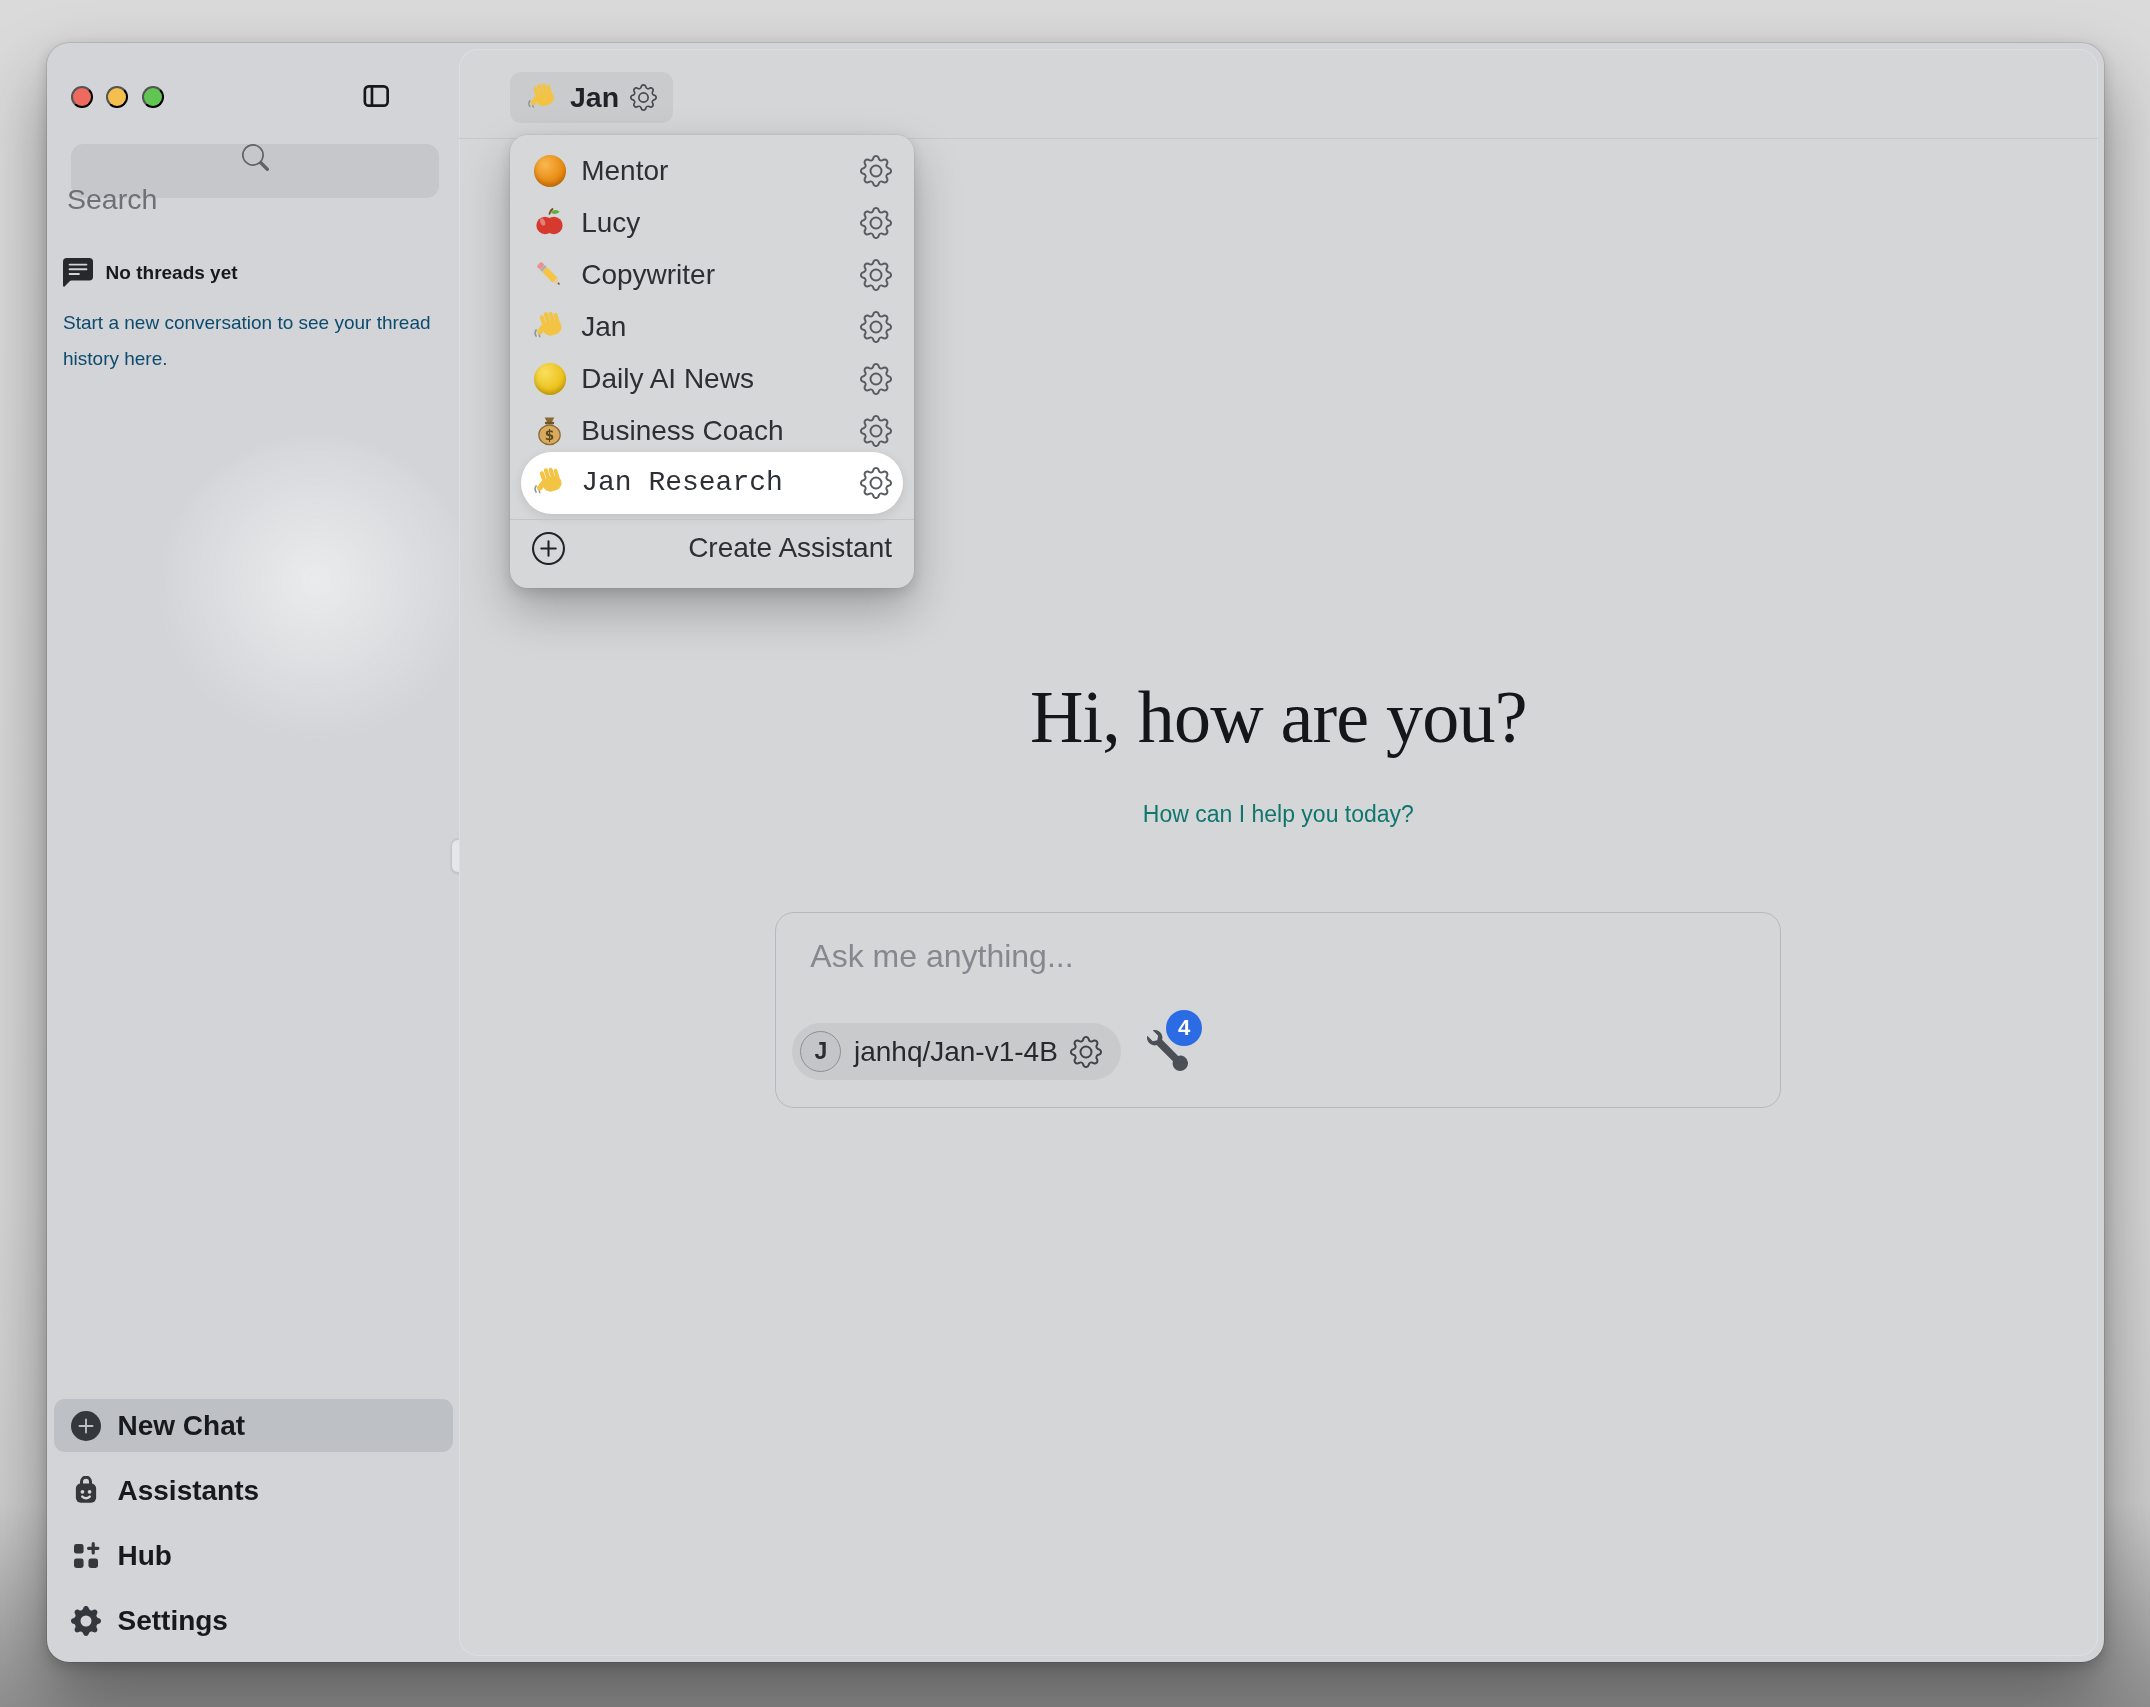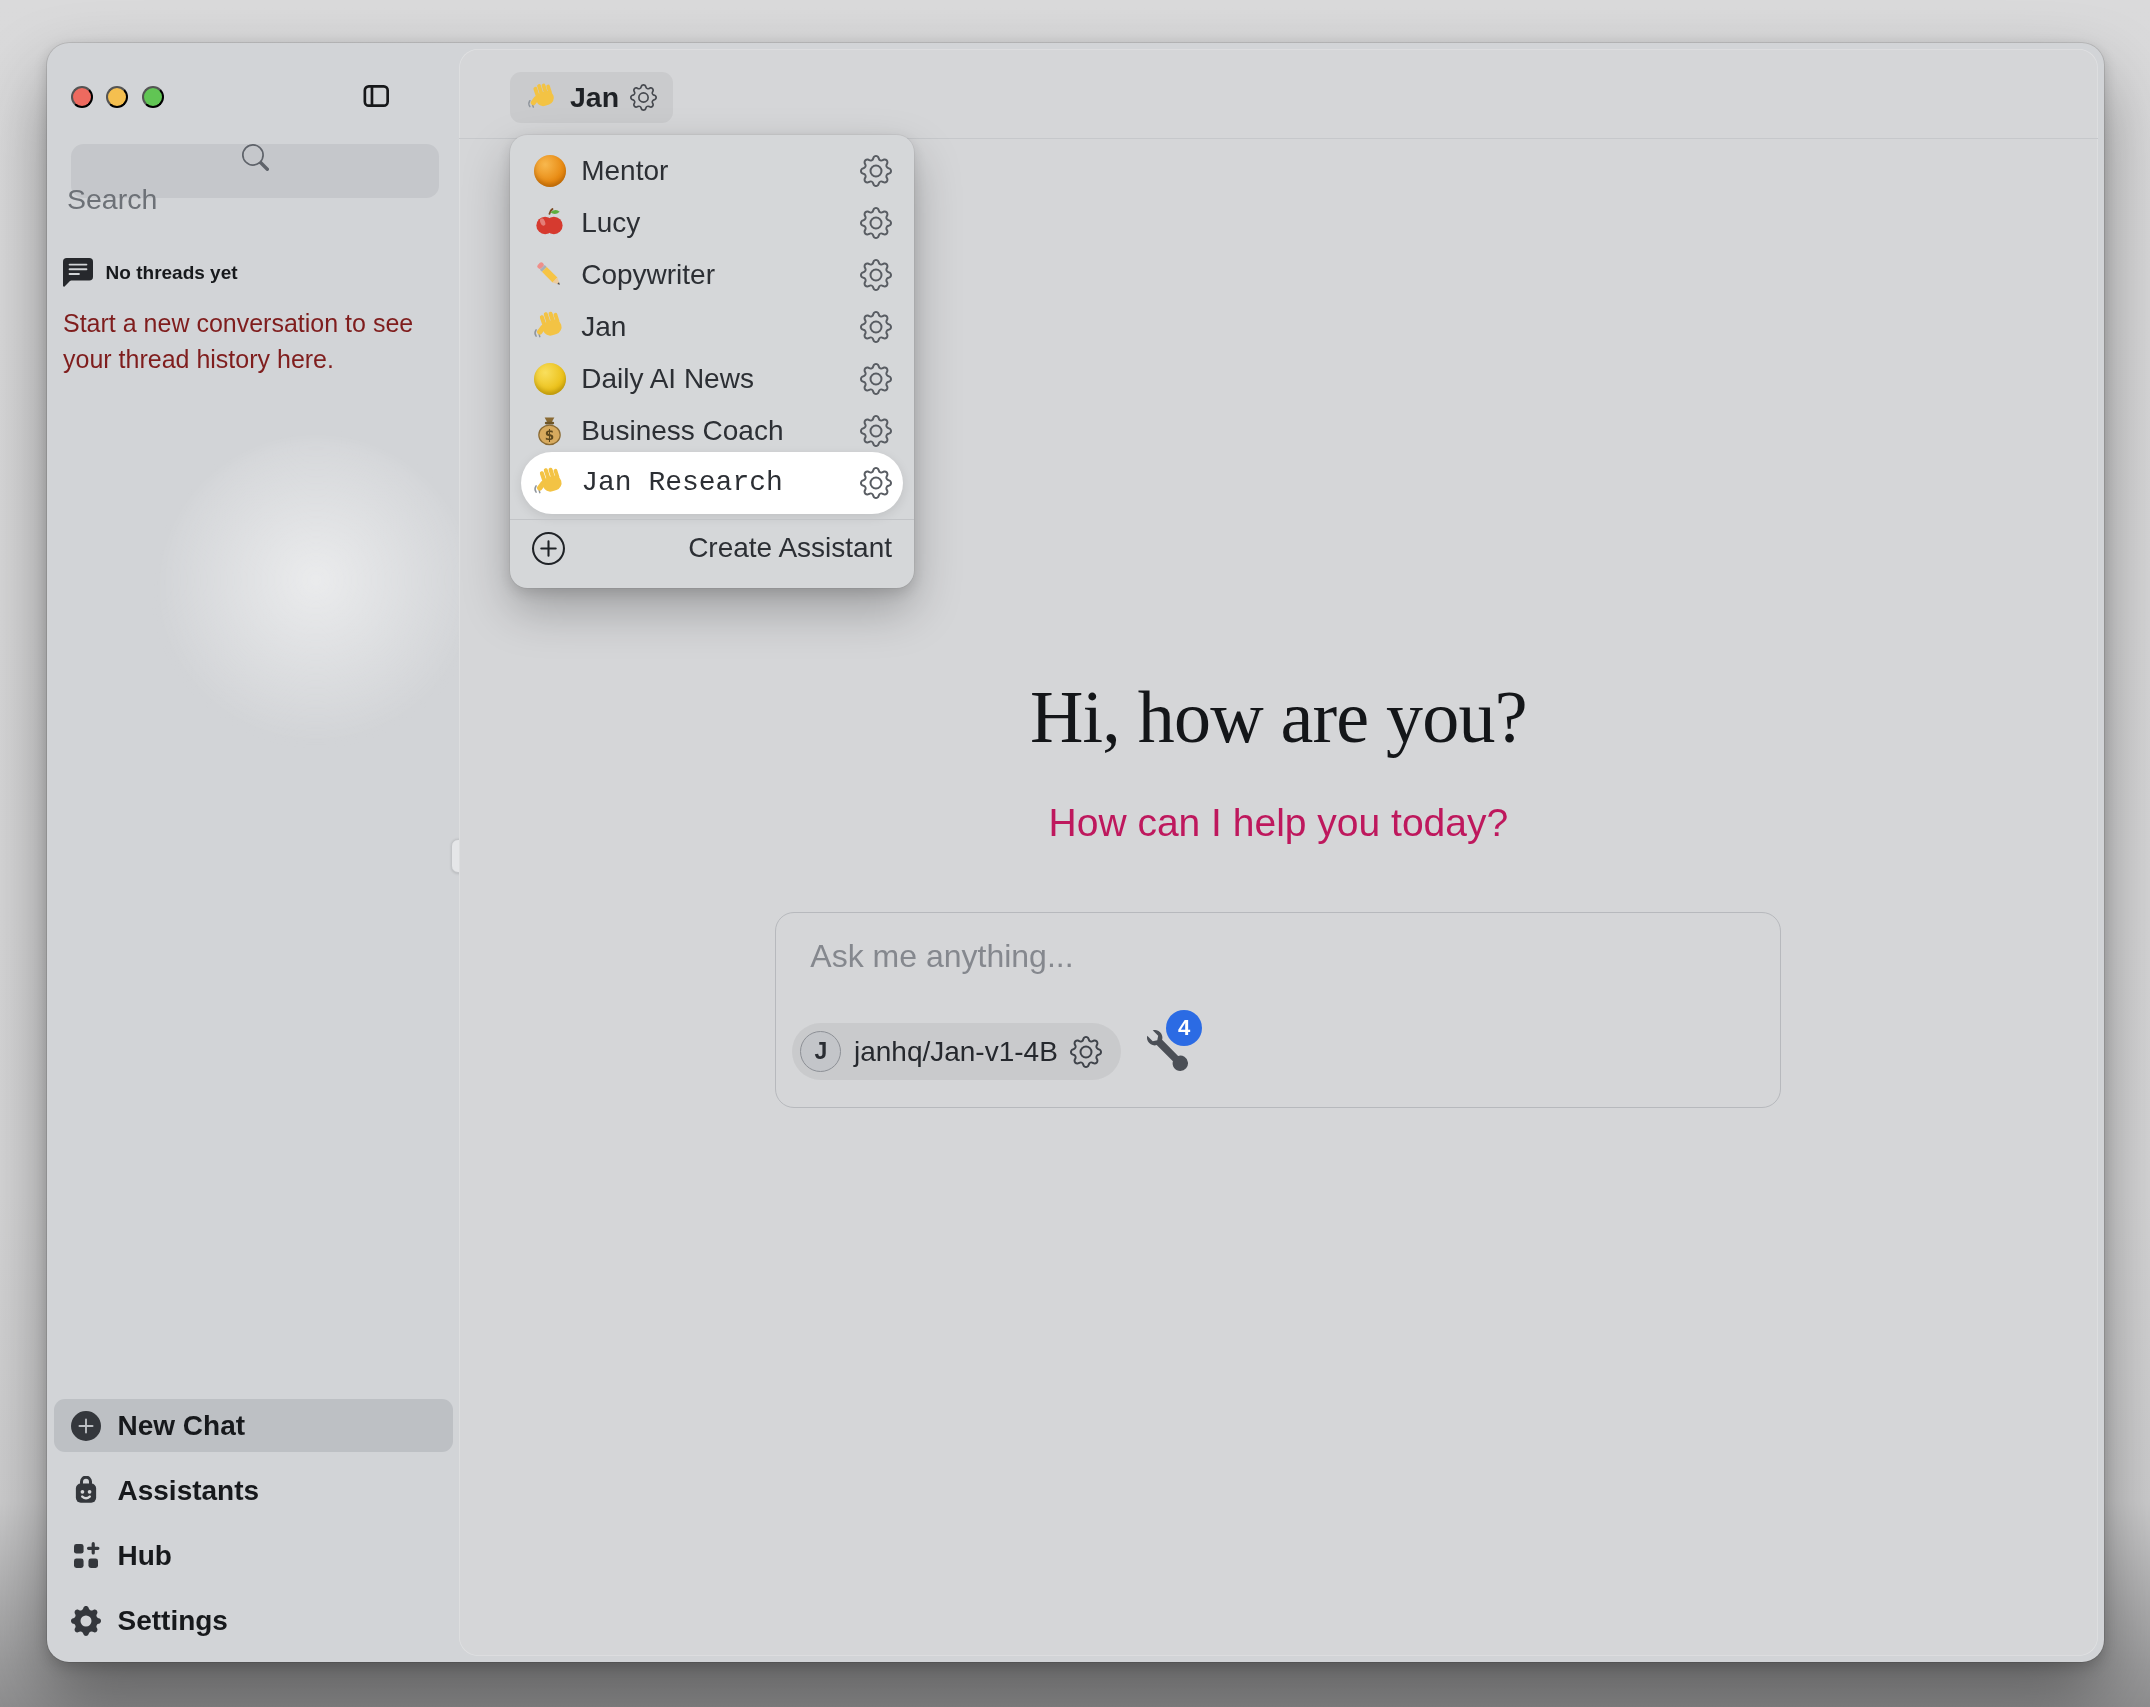--- a/index.html
+++ b/index.html
@@ -24,21 +24,21 @@
     position:absolute;left:24px;top:101px;width:368px;height:54px;
     background:#c5c7cb;border-radius:12.6px;display:flex;align-items:center;gap:11px;padding:0 16px;box-sizing:border-box;flex-direction:column;
   }
   .search svg{width:27px;height:27px;color:#5f636a;flex:none;}
   .search input{flex:1;min-width:0;background:transparent;border:none;outline:none;font:28.5px "Liberation Sans",sans-serif;color:#3a3d42;}
   .search input::placeholder{color:#6d7177;}
   .empty{position:absolute;left:16px;top:215px;width:371px;}
   .empty-head{display:flex;align-items:center;gap:12.6px;color:#17191c;}
   .empty-head svg{width:30px;height:30px;color:#26282c;flex:none;}
   .empty-title{font-size:19px;font-weight:700;}
-  .empty-desc{margin-top:17.4px;font-size:25px;line-height:36px;color:#7f1d1d;}
+  .empty-desc{margin-top:17.4px;font-size:19px;line-height:36px;color:#0c4a6e;}
   .glow{position:absolute;left:111px;top:395px;width:316px;height:316px;border-radius:50%;
     background:radial-gradient(circle at 50% 45%,rgba(255,255,255,.55),rgba(255,255,255,0) 70%);filter:blur(4.7px);}
   .resize-handle{
     position:absolute;left:404px;top:796px;width:25px;height:32px;border-radius:7.1px;
     background:#e5e6e8;border:0.8px solid #c3c5c8;display:flex;align-items:center;justify-content:center;
     box-shadow:0 0.8px 2.4px rgba(0,0,0,.12);
   }
   .resize-handle svg{width:10.3px;height:15px;color:#3c4043;}
   .nav{position:absolute;left:7.1px;top:1308px;width:399px;margin-top:48px;}
   .nav-item{
@@ -80,21 +80,21 @@
   .dot-yellow{background:radial-gradient(circle at 35% 30%,#f9df5d,#ecc21c 60%,#cfa404);box-shadow:inset 0 -3.2px 4.7px rgba(120,95,0,.35);}
   .menu-label{flex:1;font-size:28px;font-weight:500;color:#2c2f34;white-space:nowrap;}
   .menu-item svg.gear{width:32px;height:32px;color:#585c62;flex:none;}
   .menu-sep{height:0.8px;background:#c2c4c7;margin:9.5px 0 0 0;}
   .menu-create{height:58px;margin:0 11px;display:flex;align-items:center;gap:14.2px;padding:0 11px;text-align:right;}
   .menu-create svg{width:33px;height:33px;color:#1f2226;flex:none;}
   .menu-create .menu-label{font-weight:500;}
   
   .hero{position:absolute;left:0;right:0;top:626px;text-align:center;}
   .greeting{font-family:"Liberation Serif","DejaVu Serif",serif;font-size:74px;font-weight:400;color:#141619;letter-spacing:-0.8px;}
-  .subtitle{margin-top:41px;font-size:39px;color:#be185d;}
+  .subtitle{margin-top:41px;font-size:23px;color:#0f766e;}
   .composer{
     position:absolute;left:50%;transform:translateX(-50%);top:863px;width:1006px;height:196px;
     border:1.6px solid #b7b9bd;border-radius:19px;box-sizing:border-box;background:#d5d6d8;
   }
   .composer .msg{
     position:absolute;left:32px;top:24px;right:32px;background:transparent;border:none;outline:none;
     font:32px "Liberation Sans",sans-serif;color:#3a3d42;
   }
   .composer .msg::placeholder{color:#85888e;}
   .composer-row{position:absolute;left:16px;bottom:27px;display:flex;align-items:center;gap:24px;}

